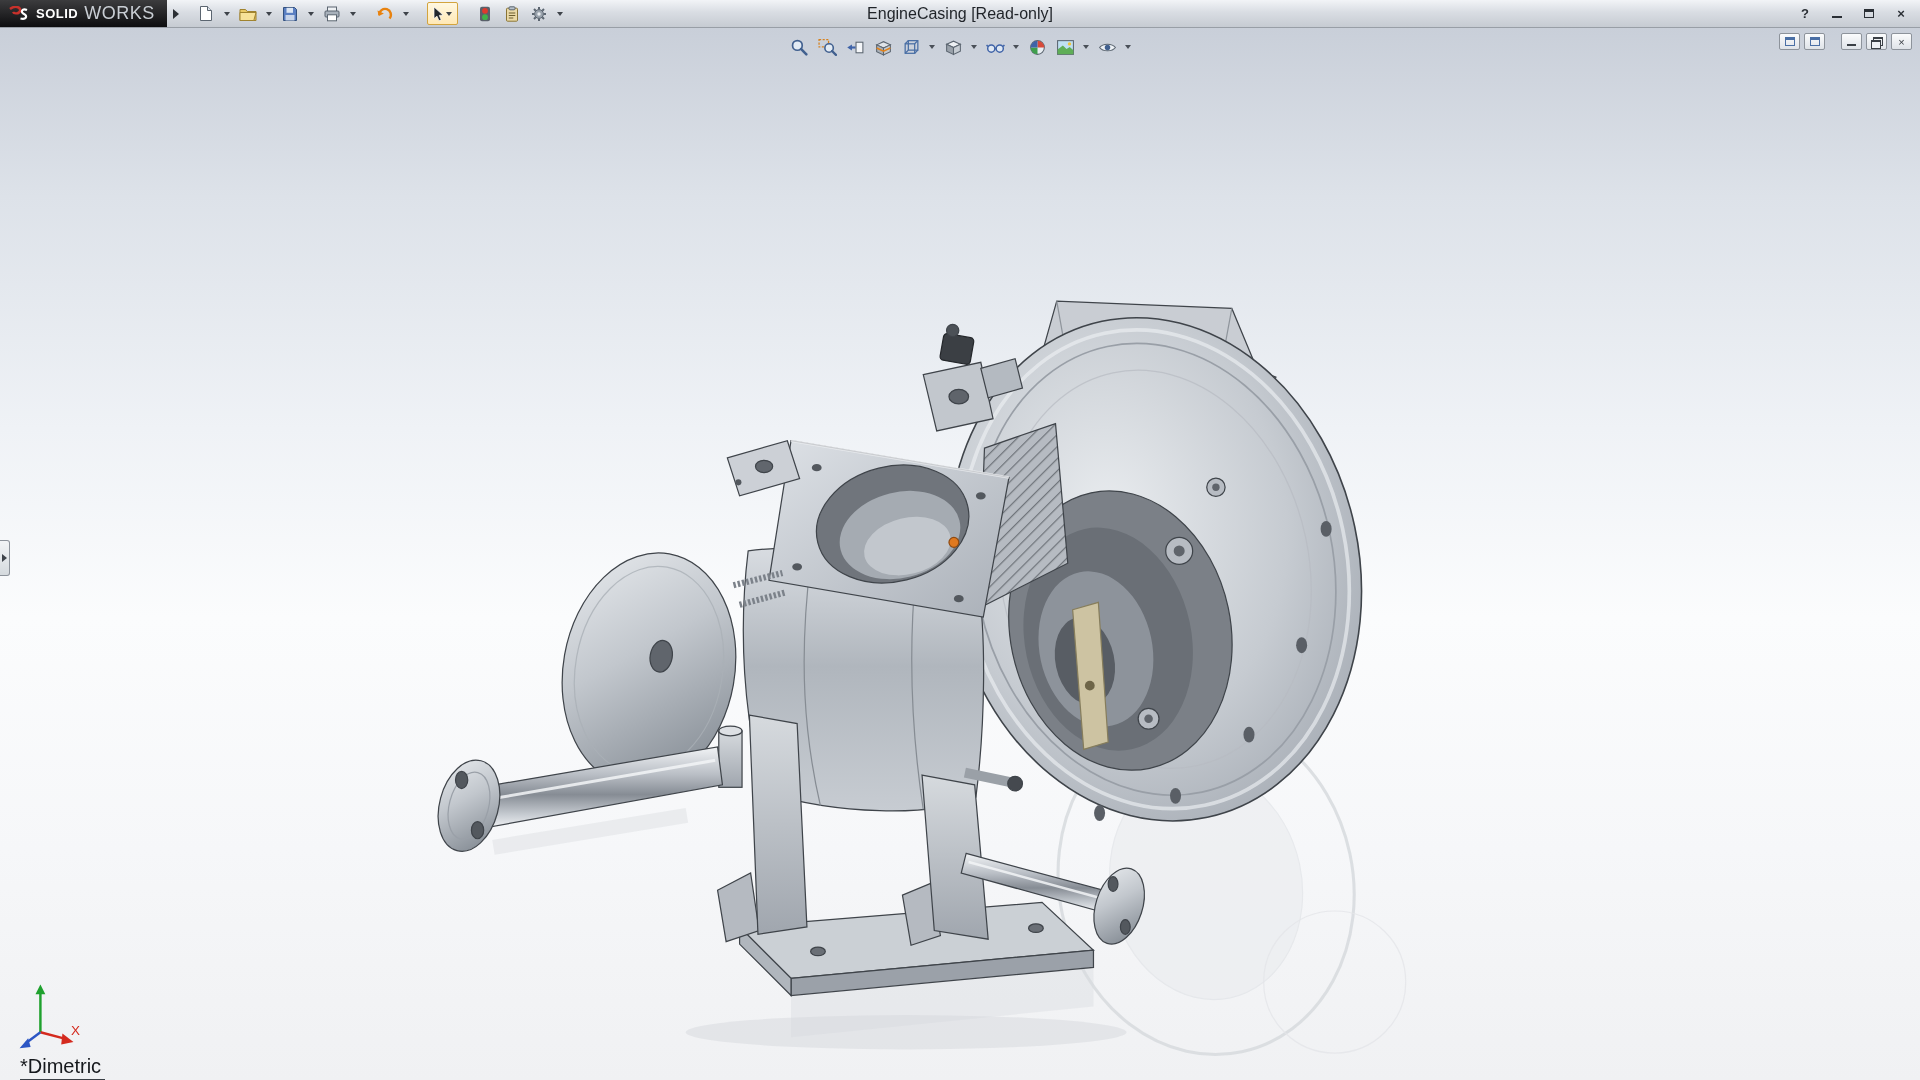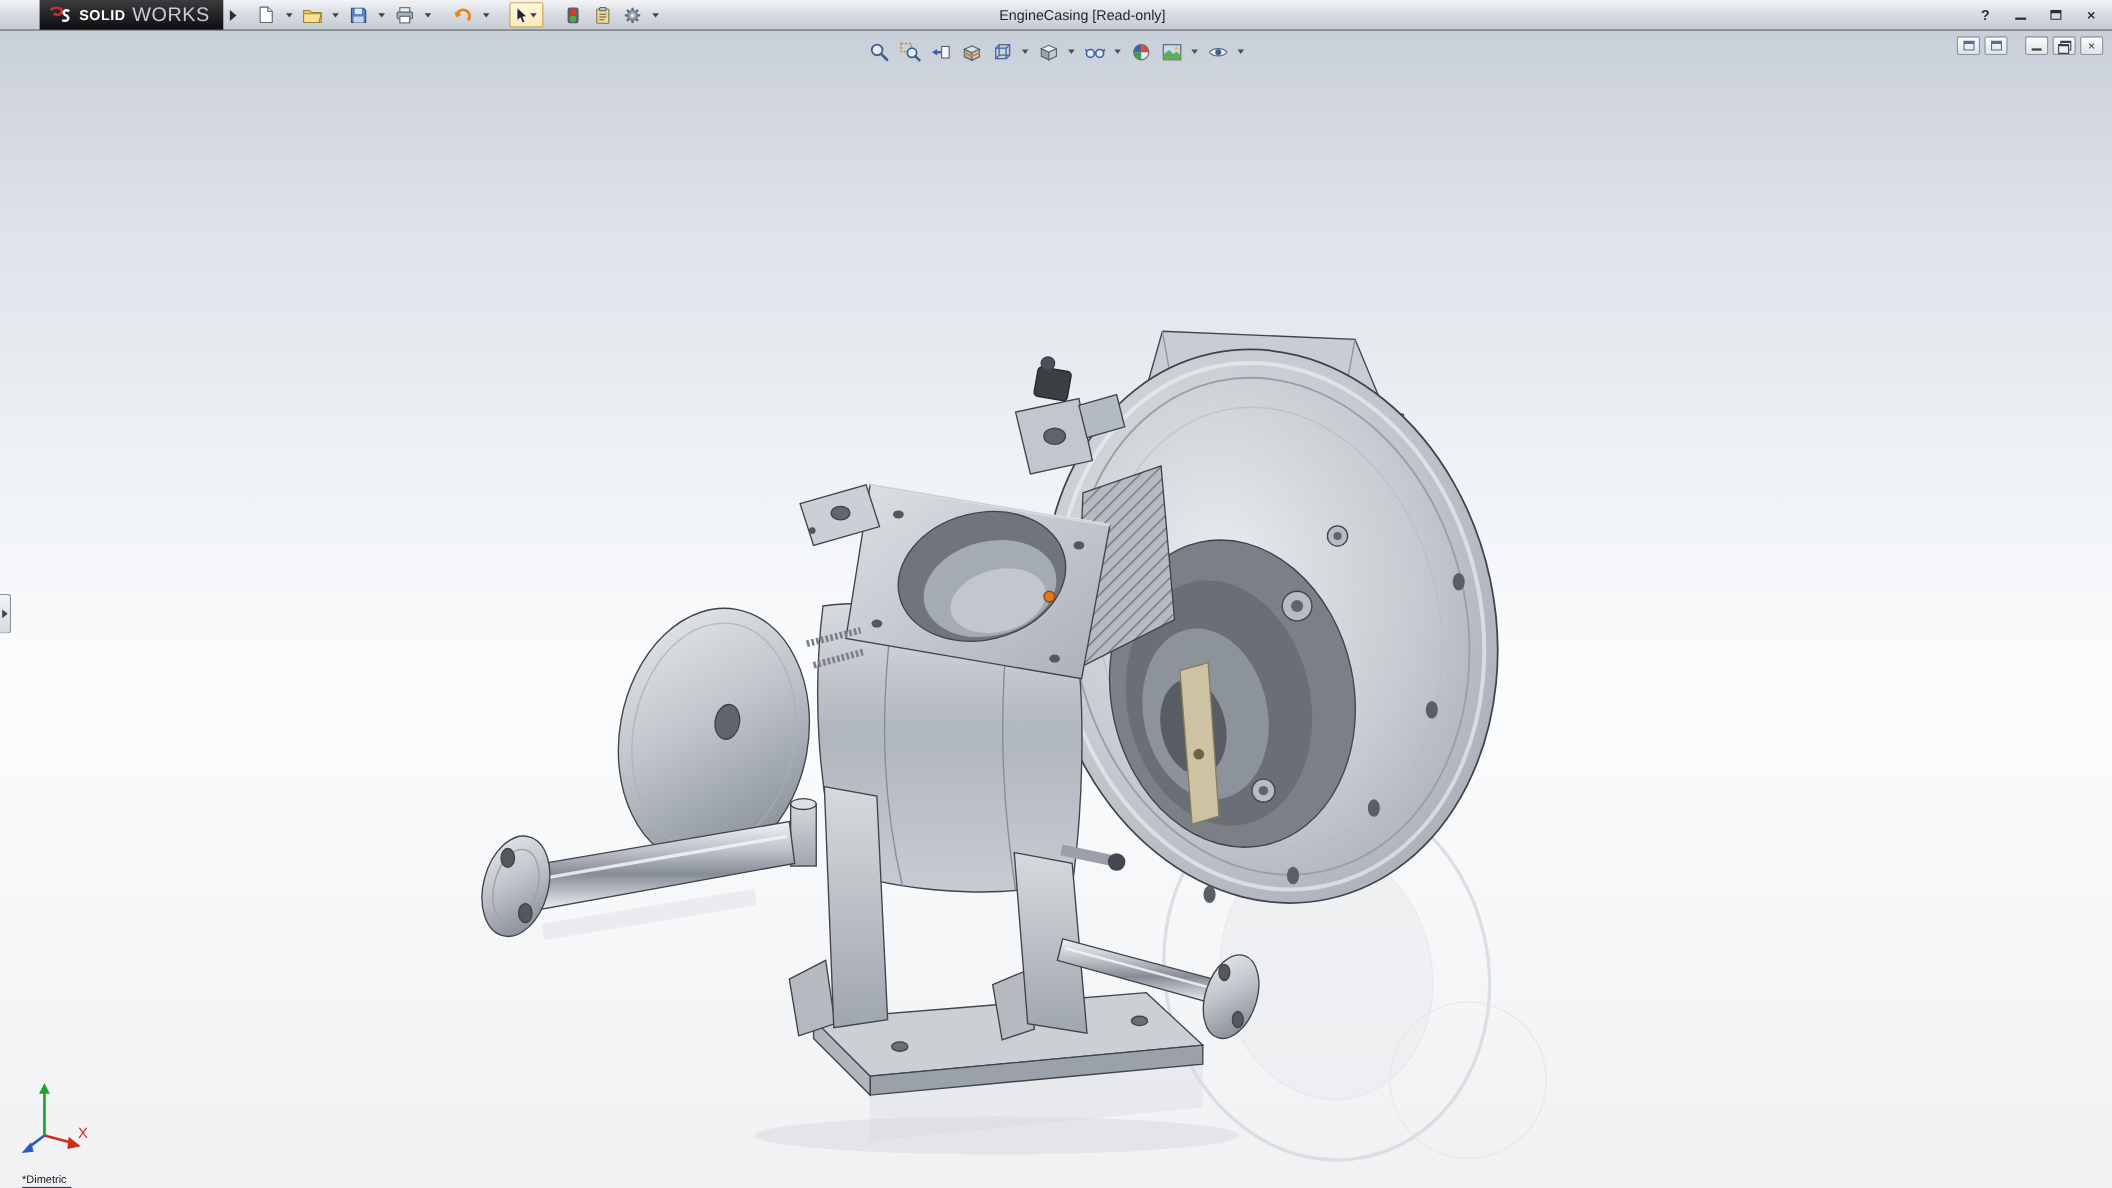--- a/index.html
+++ b/index.html
@@ -5,38 +5,38 @@
   * { margin:0; padding:0; box-sizing:border-box; }
   html,body { width:1920px; height:1080px; overflow:hidden;
     font-family:"Liberation Sans", sans-serif; background:#000; }
   .app { width:1920px; height:1080px; display:flex; flex-direction:column; }
 
   
   .titlebar { height:28px; flex:0 0 28px; display:flex; align-items:center;
     background:linear-gradient(#f2f4f7,#d9dde3 45%,#c6cbd2);
     border-bottom:1px solid #989ea6; position:relative; }
   .brand { height:100%; display:flex; align-items:center; gap:6px;
-    background:linear-gradient(#3c3c3e,#0d0d0f); padding:0 12px 0 8px;margin-left:36px; }
+    background:linear-gradient(#3c3c3e,#0d0d0f); padding:0 12px 0 8px; }
   .brand .bold { color:#ffffff; font-weight:bold; font-size:13px; letter-spacing:.5px; }
   .brand .light { color:#c9ced4; font-size:18px; letter-spacing:.5px; }
   .menu-arrow { width:0; height:0; border-top:5px solid transparent;
     border-bottom:5px solid transparent; border-left:6px solid #2b2f34; margin-left:6px; }
 
   .tb-row { display:flex; align-items:center; gap:5px; margin-left:16px; }
   .tb-btn { height:22px; min-width:22px; display:inline-flex; align-items:center;
     justify-content:center; border-radius:2px; }
   .caret { width:0; height:0; border-left:3.5px solid transparent;
     border-right:3.5px solid transparent; border-top:4.5px solid #3e434a; margin:0 2px; }
   .tb-select { display:flex; align-items:center; height:23px; padding:0 3px;
     border:1px solid #d3a43e; border-radius:2px;
     background:linear-gradient(#fff8e2,#ffe8b5); }
   .tb-gap { width:6px; }
 
   .win-title { position:absolute; left:50%; top:50%; transform:translate(-50%,-50%);
-    font-size:13px; color:#1f2328; white-space:nowrap;margin-left:24px; }
+    font-size:16px; color:#1f2328; white-space:nowrap; }
 
   .win-controls { margin-left:auto; display:flex; align-items:center; gap:14px;
     padding-right:10px; color:#2a2f35; }
   .winbtn { display:flex; align-items:center; justify-content:center;
     width:18px; height:18px; font-size:13px; font-weight:bold; color:#2a2f35; }
   .ico-min { width:10px; height:9px; border-bottom:2px solid #2a2f35; }
   .ico-max { width:10px; height:9px; border:1px solid #2a2f35; border-top-width:3px; }
 
   
   .viewport { position:relative; flex:1 1 auto;
@@ -67,21 +67,21 @@
 
   
   .fm-tab { position:absolute; left:0; top:512px; width:10px; height:36px;
     background:linear-gradient(#f2f4f6,#d5dade); border:1px solid #8d939b;
     border-left:none; border-radius:0 3px 3px 0; display:flex; align-items:center;
     justify-content:center; }
   .fm-tab .tri { width:0; height:0; border-top:4px solid transparent;
     border-bottom:4px solid transparent; border-left:5px solid #3e434a; }
 
   
-  .view-label { position:absolute; left:20px; bottom:0px; font-size:10px;
+  .view-label { position:absolute; left:20px; bottom:0px; font-size:20px;
     color:#15181c; border-bottom:1px solid #3a3f45; padding:0 4px 1px 0; }
 </style>
 </head>
 <body>
 
 <div class="app">
 
   <div class="titlebar">
 
     <div class="brand">

